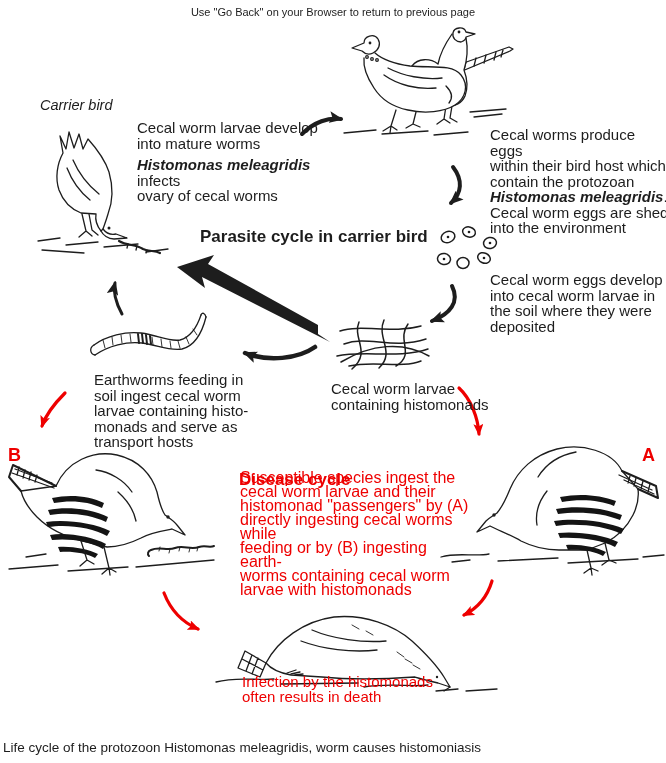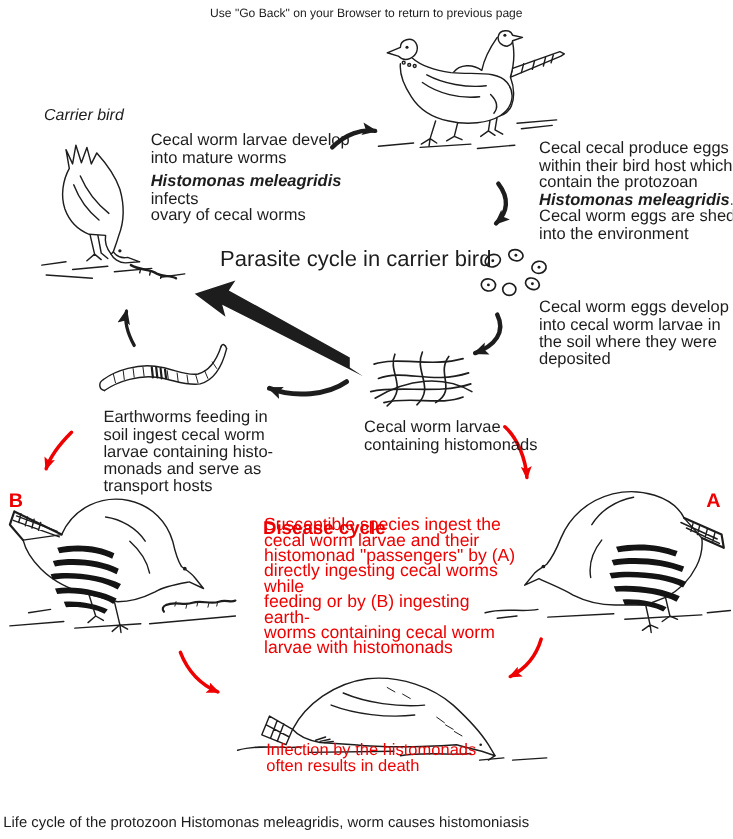--- a/index.html
+++ b/index.html
@@ -5,21 +5,21 @@
   html,body{margin:0;padding:0;background:#fff;}
   .canvas{position:relative;width:666px;height:763px;background:#ffffff;
           font-family:"Liberation Sans",sans-serif;color:#1d1d1d;overflow:hidden;}
   .art{position:absolute;left:0;top:0;width:666px;height:763px;z-index:1;}
   .txt{position:absolute;z-index:2;font-size:15px;line-height:15.5px;
        white-space:pre-line;color:#1d1d1d;}
   .sp{font-weight:bold;font-style:italic;}
   .red{color:#ee0000;}
   .top-note{font-size:11px;left:0;right:0;top:5px;text-align:center;white-space:normal;}
   .carrier{font-style:italic;font-size:14.5px;white-space:normal;}
-  .title{font-weight:normal;font-size:20px;white-space:normal;}
+  .title{font-weight:bold;font-size:17px;white-space:normal;}
   .disease-title{font-weight:bold;font-size:17px;white-space:normal;}
   .big-label{font-weight:bold;font-size:18px;white-space:normal;}
   .caption{font-size:13.5px;white-space:normal;}
   .red-para{font-size:16px;line-height:14px;}
   svg *{vector-effect:none;}
 </style>
 </head>
 <body>
 
 <div class="canvas">
@@ -159,21 +159,21 @@
 <div class="txt top-note">Use "Go Back" on your Browser to return to previous page</div>
 
 <div class="txt carrier" style="left:40px;top:98px;text-align:right;">Carrier bird</div>
 
 <div class="txt" style="left:137px;top:120px;width:190px;">Cecal worm larvae develop
 into mature worms</div>
 
 <div class="txt" style="left:137px;top:157px;width:210px;"><span class="sp">Histomonas meleagridis</span><span> infects
 ovary of cecal worms</span></div>
 
-<div class="txt" style="left:490px;top:127px;width:180px;"><span>Cecal cecal produce eggs
+<div class="txt" style="left:490px;top:127px;width:180px;"><span>Cecal worms produce eggs
 within their bird host which
 contain the protozoan
 </span><span class="sp">Histomonas meleagridis</span><span>.
 Cecal worm eggs are shed
 into the environment</span></div>
 
 <div class="txt title" style="left:200px;top:229px;width:260px;">Parasite cycle in carrier bird</div>
 
 <div class="txt" style="left:490px;top:272px;width:180px;">Cecal worm eggs develop
 into cecal worm larvae in

